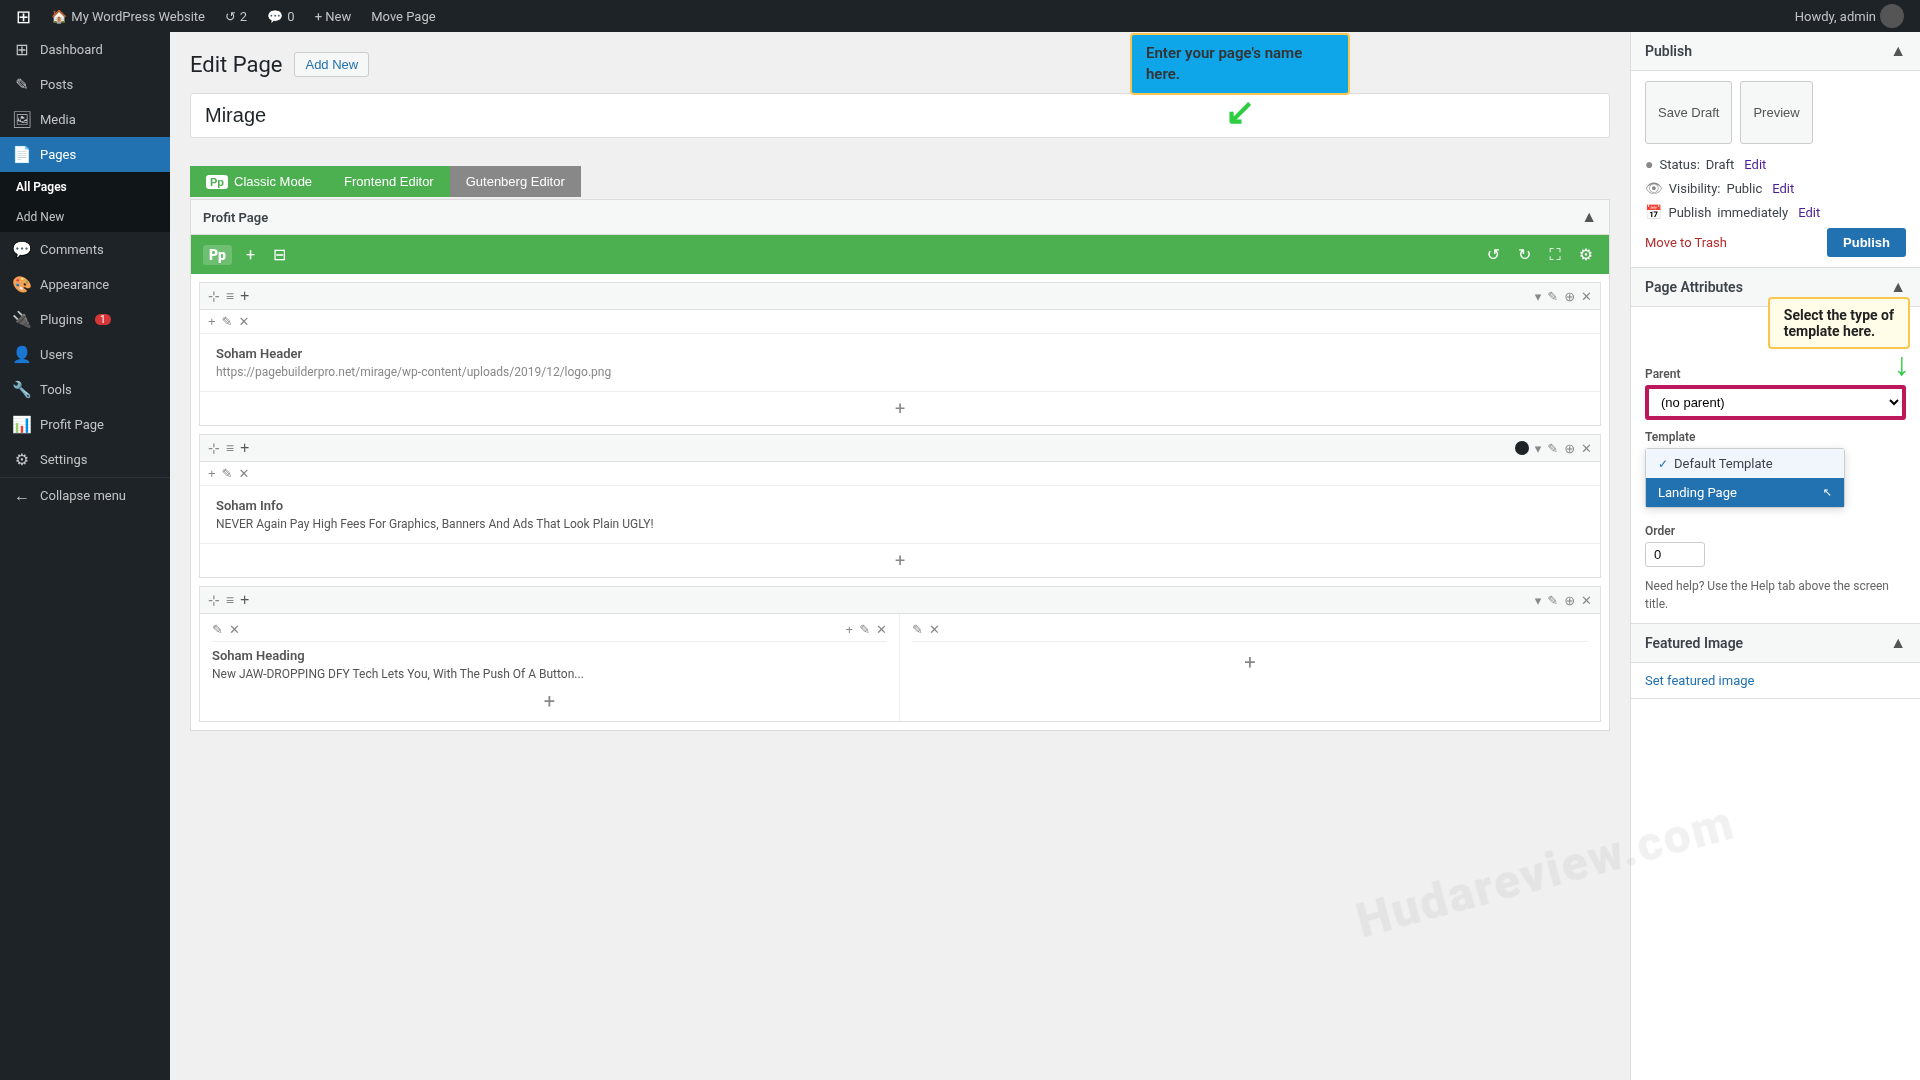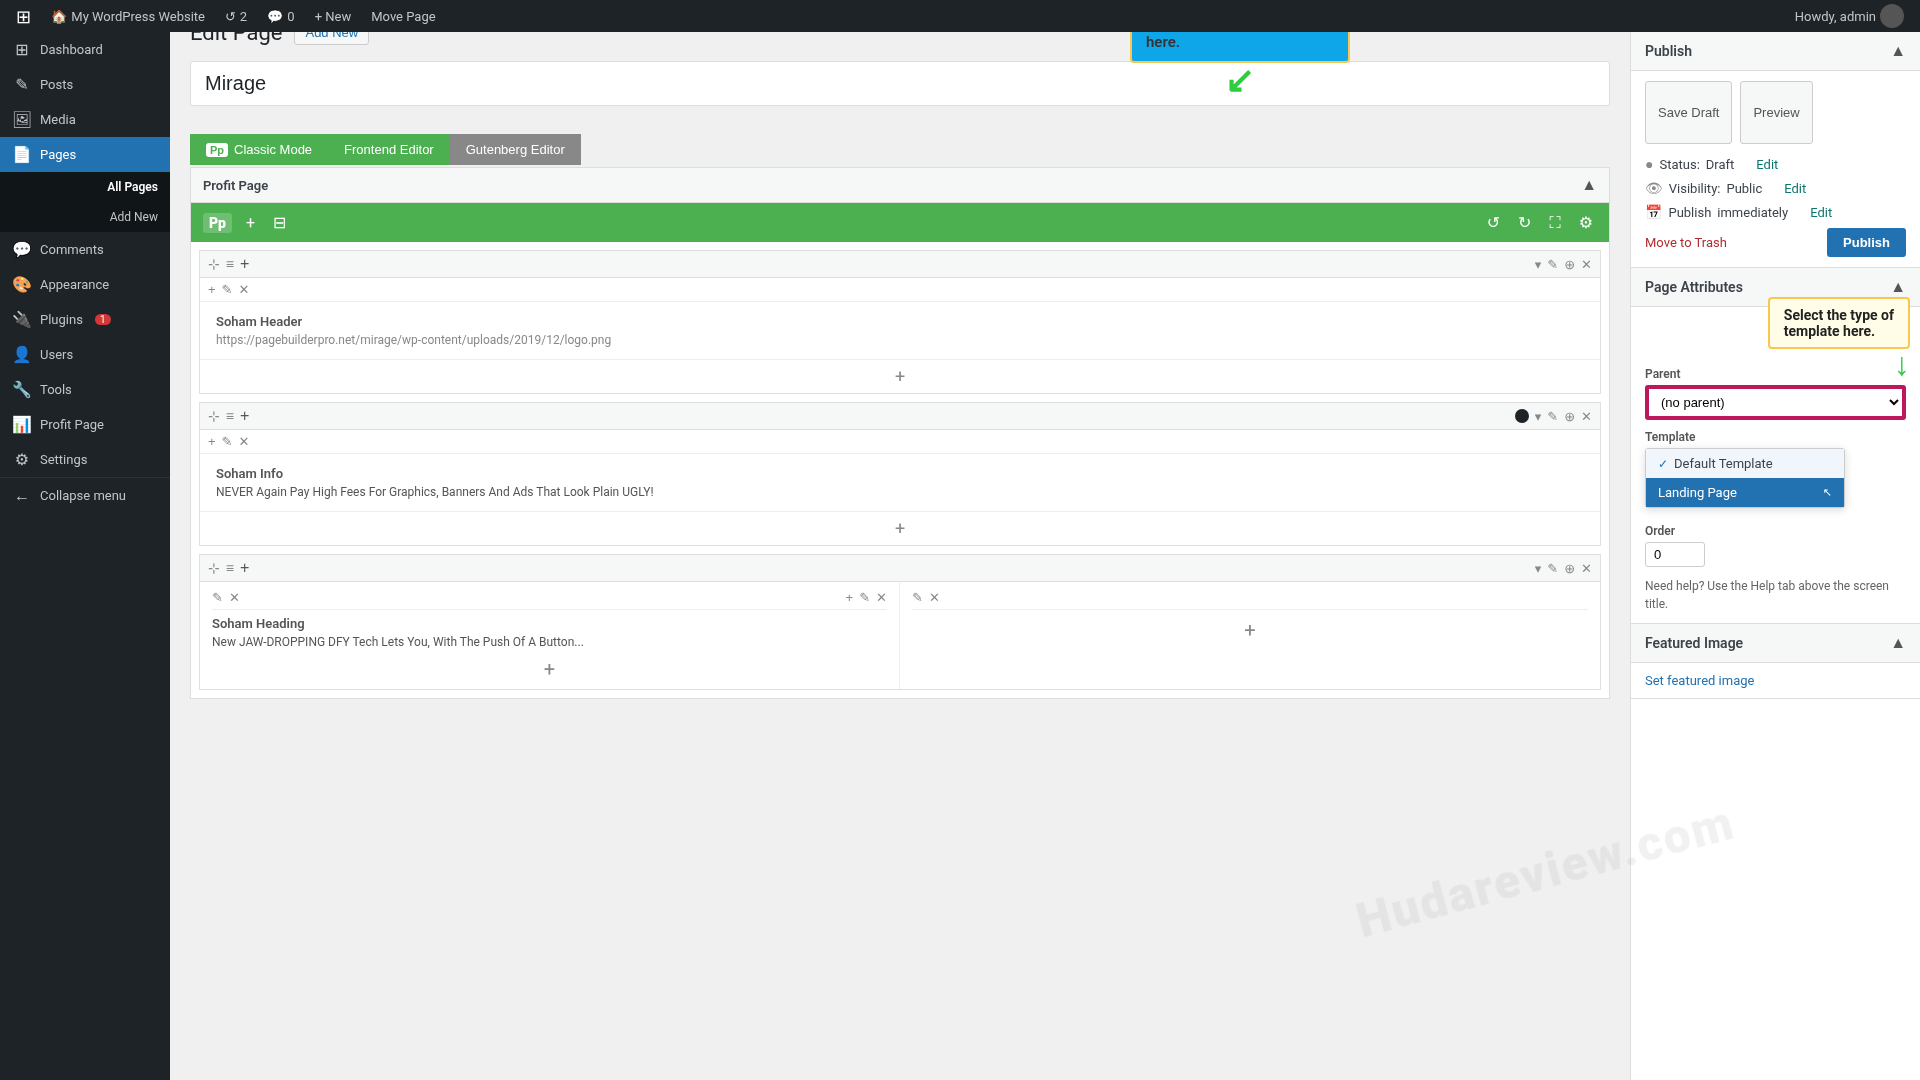--- a/index.html
+++ b/index.html
@@ -19,27 +19,27 @@
       width: 170px; min-width: 170px; background: #1d2327; margin-top: 32px;
       height: calc(1080px - 32px); overflow-y: auto; flex-shrink: 0;
     }
     .sidebar-menu-item {
       display: flex; align-items: center; gap: 8px; padding: 8px 12px;
       color: #c3c4c7; cursor: pointer; font-size: 13px;
     }
     .sidebar-menu-item.active { background: #2271b1; color: #fff; }
     .sidebar-menu-item .icon { font-size: 16px; width: 20px; text-align: center; }
     .sidebar-submenu { background: #101517; }
-    .sidebar-submenu .sidebar-menu-item { padding-left: 16px; font-size: 12px; justify-content: flex-end; }
+    .sidebar-submenu .sidebar-menu-item { padding-left: 16px; font-size: 12px; }
     .sidebar-submenu .sidebar-menu-item.active-sub { color: #fff; font-weight: 600; }
     .badge { background: #d63638; color: #fff; border-radius: 10px; padding: 0 5px; font-size: 10px; margin-left: 4px; }
 
     
     #main {
-      flex: 1; overflow-y: auto; padding: 20px 20px 20px 20px;
+      flex: 1; margin-top: 32px; overflow-y: auto; padding: 20px 20px 20px 20px;
       background: #f0f0f1;
     }
     .page-header { display: flex; align-items: center; gap: 12px; margin-bottom: 16px; }
     .page-title { font-size: 22px; font-weight: 400; color: #1d2327; }
     .add-new-btn {
       background: #f6f7f7; border: 1px solid #ccc; border-radius: 3px;
       padding: 4px 10px; font-size: 13px; cursor: pointer; color: #2271b1;
     }
 
     
@@ -121,21 +121,21 @@
     .save-draft-btn {
       background: #f6f7f7; border: 1px solid #ccc; border-radius: 3px;
       padding: 5px 12px; font-size: 13px; cursor: pointer; color: #555;
     }
     .preview-btn {
       background: #f6f7f7; border: 1px solid #ccc; border-radius: 3px;
       padding: 23px 12px; font-size: 13px; cursor: pointer; color: #555;
     }
     .rs-meta-row { display: flex; align-items: center; gap: 6px; margin-bottom: 8px; font-size: 13px; }
     .rs-meta-icon { color: #888; font-size: 14px; }
-    .rs-edit-link { color: #0f766e; text-decoration: none; margin-left: 16px; }
+    .rs-edit-link { color: #4c1d95; text-decoration: none; margin-left: 4px; }
     .publish-btn {
       background: #2271b1; color: #fff; border: none; border-radius: 3px;
       padding: 7px 16px; font-size: 13px; cursor: pointer; font-weight: 600;
     }
     .move-trash-link { color: #b32d2e; text-decoration: none; font-size: 13px; }
 
     
     .rs-label { font-size: 12px; font-weight: 600; color: #555; margin-bottom: 4px; }
     .rs-select {
       width: 100%; border: 4px solid #be185d; border-radius: 3px; padding: 5px 8px;

